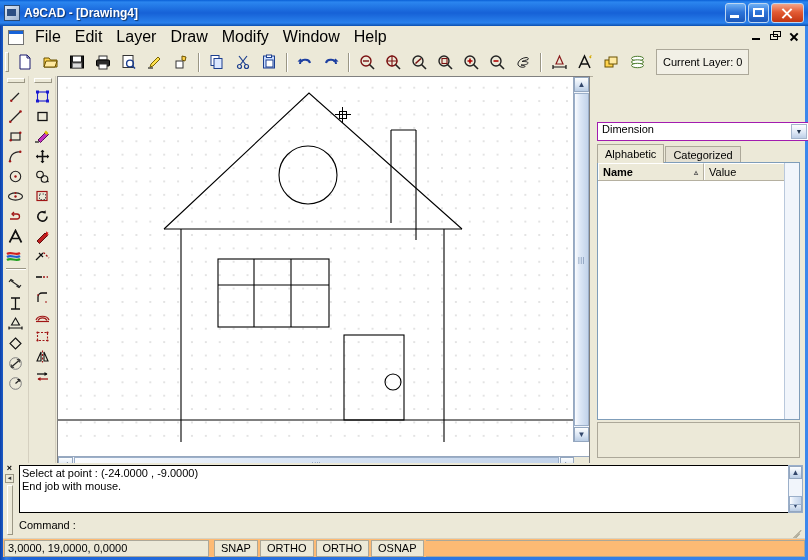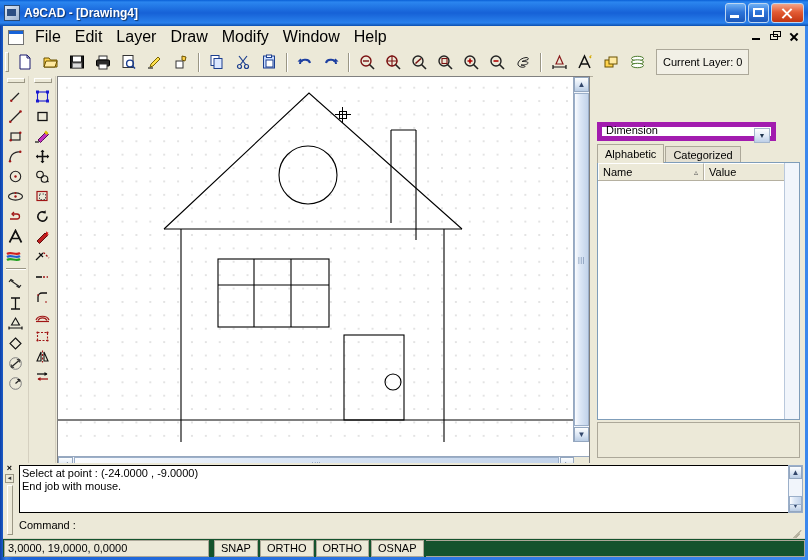--- a/index.html
+++ b/index.html
@@ -170,23 +170,23 @@
   }
   .crosshair{position:absolute;}
   .crosshair i{position:absolute;background:#000;}
 
   
   .props{
     position:absolute;left:590px;top:50px;width:212px;height:387px;
     background:#ece9d8;box-sizing:border-box;
   }
   .combo{
-    position:absolute;left:4px;top:46px;width:179px;height:19px;
-    border:5px solid #a21caf;background:#fff;box-sizing:border-box;
-    display:flex;align-items:flex-end;
+    position:absolute;left:4px;top:46px;width:212px;height:19px;
+    border:1px solid #a21caf;background:#fff;box-sizing:border-box;
+    display:flex;align-items:flex-start;
   }
   .combo span{padding-left:4px;font-size:11px;}
   .combo-btn{
     position:absolute;right:1px;top:1px;width:16px;height:15px;
     background:linear-gradient(to bottom,#fdfefe,#dfe9f6 55%,#bdcfe7);
     border:1px solid #a4b6cd;box-sizing:border-box;
     display:flex;align-items:center;justify-content:center;font-size:7px;color:#21364f;
   }
   .ptabs{position:absolute;left:4px;top:68px;width:203px;height:19px;display:flex;align-items:flex-end;}
   .ptab{
@@ -203,21 +203,21 @@
   }
   .plist-header{
     display:flex;height:17px;border-bottom:1px solid #b5b0a0;background:#ece9d8;
   }
   .pcol{
     font-size:11px;display:flex;align-items:center;padding:0 4px;
     border-right:1px solid #b5b0a0;
     border-top:1px solid #fff;border-left:1px solid #fff;
     box-sizing:border-box;position:relative;
   }
-  .pcol.name{width:106px;}
+  .pcol.name{width:106px;font-weight:bold;}
   .pcol.value{flex:1;}
   .sortarrow{position:absolute;right:5px;top:4px;font-size:8px;color:#555;}
   .plist-scroll{
     position:absolute;right:0;top:0;width:15px;height:100%;
     background:#f1f5fb;border-left:1px solid #b9c8dc;box-sizing:border-box;
   }
   .pdesc{
     position:absolute;left:4px;top:346px;width:203px;height:36px;
     border:1px solid #aca899;background:#ece9d8;box-sizing:border-box;
   }
@@ -262,21 +262,21 @@
     font-size:11px;display:flex;align-items:center;
   }
   .resize-grip{
     position:absolute;right:2px;bottom:2px;width:12px;height:12px;
   }
   .resize-grip i{position:absolute;background:#9a9684;height:1px;transform:rotate(-45deg);}
 
   
   .statusbar{
     position:absolute;left:0;bottom:0;width:802px;height:19px;
-    background:#14532d;display:flex;align-items:center;
+    background:#fdba74;display:flex;align-items:center;
     border-top:1px solid #d7d3c4;box-sizing:border-box;
   }
   .status-coord{
     width:205px;height:17px;margin-left:1px;
     border:1px solid #aca899;background:#ece9d8;box-sizing:border-box;
     display:flex;align-items:center;padding-left:3px;font-size:11px;
   }
   .status-gap{width:5px;}
   .status-panel{
     height:17px;padding:0 6px;margin-right:2px;

